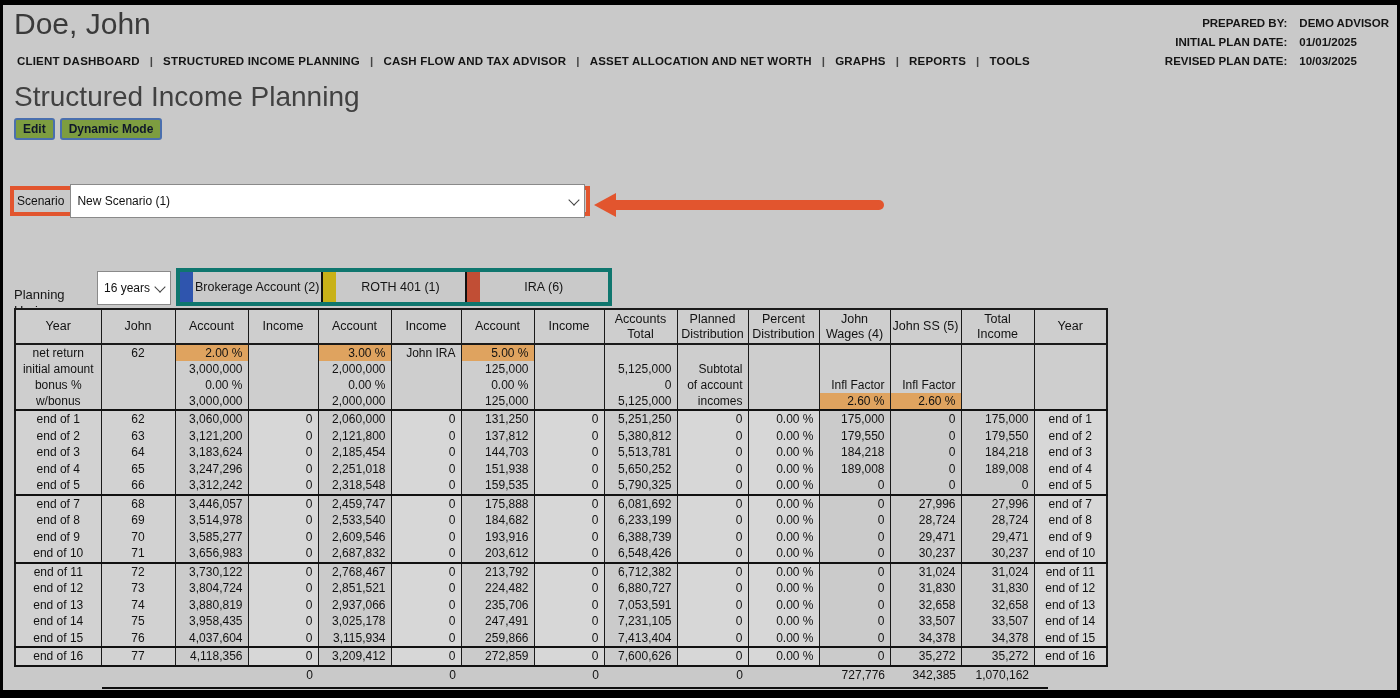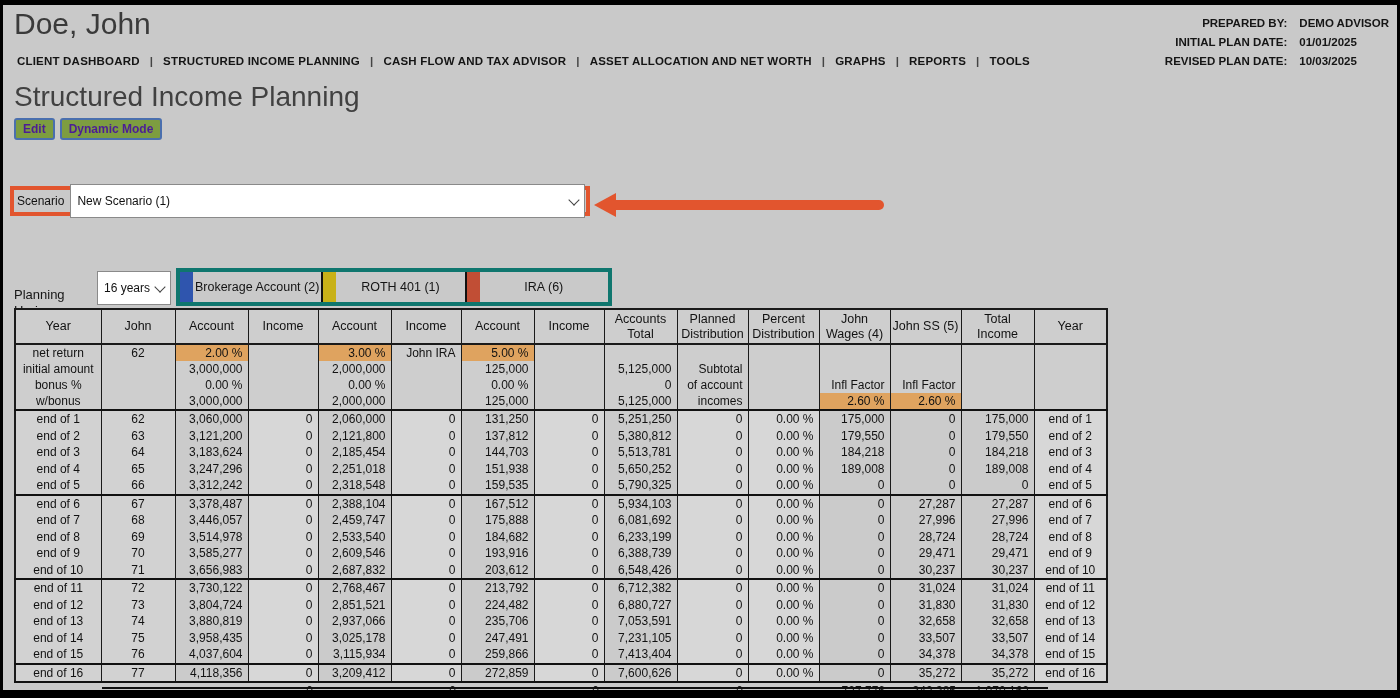--- a/index.html
+++ b/index.html
@@ -13,21 +13,21 @@
   .client-name{position:absolute;left:11px;top:2px;font-size:30px;color:#3a3a3a;}
   .meta{position:absolute;right:8px;top:12px;display:grid;grid-template-columns:auto auto;column-gap:12px;row-gap:7px;font-size:11.5px;font-weight:bold;}
   .meta .lbl{text-align:right;color:#151515;}
   .meta .val{text-align:left;color:#151515;min-width:78px;}
   .nav{position:absolute;left:14px;top:50px;font-size:11.5px;font-weight:bold;color:#141414;letter-spacing:.2px;}
   .nav-item{margin:0 10px;cursor:pointer;}
   .nav-item:first-child{margin-left:0;}
   .nav-sep{color:#444;font-weight:bold;}
   .page-title{position:absolute;left:11px;top:76px;font-size:28px;color:#414141;}
   .btn-row{position:absolute;left:11px;top:113px;display:flex;gap:5px;}
-  .btn{background:#7d9d40;border:2px solid #4a6fae;border-radius:3px;color:#4c1d95;font-size:12px;font-weight:bold;padding:2px 7px;height:22px;box-sizing:border-box;line-height:15px;cursor:pointer;}
+  .btn{background:#7d9d40;border:2px solid #4a6fae;border-radius:3px;color:#0f172a;font-size:12px;font-weight:bold;padding:2px 7px;height:22px;box-sizing:border-box;line-height:15px;cursor:pointer;}
   .scenario-wrap{position:absolute;left:7px;top:181px;border:4px solid #e2552e;display:flex;align-items:center;width:580px;height:30px;box-sizing:border-box;justify-content:center;}
   .scenario-label{font-size:12px;padding:0 6px 0 3px;white-space:nowrap;}
   .select{background:#fff;border:1px solid #8a8a8a;display:flex;align-items:center;justify-content:space-between;font-size:12px;padding:16px 6px;box-sizing:border-box;cursor:pointer;}
   .scenario-select{flex:1;height:22px;margin-right:1px;}
   .chev{width:7px;height:7px;border-right:1.5px solid #444;border-bottom:1.5px solid #444;transform:rotate(45deg);margin-top:-3px;flex:0 0 auto;}
   .arrow{position:absolute;left:591px;top:188px;display:flex;align-items:center;}
   .arrow-head{width:0;height:0;border-top:12px solid transparent;border-bottom:12px solid transparent;border-right:22px solid #e2552e;}
   .arrow-shaft{width:268px;height:10px;background:#e2552e;border-radius:0 5px 5px 0;}
   .ph-label{position:absolute;left:11px;top:258px;font-size:13px;line-height:16px;color:#161616;margin-top:24px;}
   .ph-select{position:absolute;left:94px;top:266px;width:74px;height:22px;}
@@ -303,37 +303,20 @@
           <td class="al-r sh-b">0</td>
           <td class="al-r sh-b">0.00 %</td>
           <td class="al-r sh-a">0</td>
           <td class="al-r sh-a">0</td>
           <td class="al-r sh-a">0</td>
           <td class="al-c col-last sh-b">end of 5</td>
         </tr>
       </tbody>
       <tbody class="block data">
         <tr>
-          <td class="al-c col-first sh-y">end of 6</td>
-          <td class="al-c sh-y">67</td>
-          <td class="al-r sh-a">3,378,487</td>
-          <td class="al-r sh-b">0</td>
-          <td class="al-r sh-a">2,388,104</td>
-          <td class="al-r sh-b">0</td>
-          <td class="al-r sh-a">167,512</td>
-          <td class="al-r sh-b">0</td>
-          <td class="al-r sh-a">5,934,103</td>
-          <td class="al-r sh-b">0</td>
-          <td class="al-r sh-b">0.00 %</td>
-          <td class="al-r sh-a">0</td>
-          <td class="al-r sh-a">27,287</td>
-          <td class="al-r sh-a">27,287</td>
-          <td class="al-c col-last sh-b">end of 6</td>
-        </tr>
-        <tr>
           <td class="al-c col-first sh-y">end of 7</td>
           <td class="al-c sh-y">68</td>
           <td class="al-r sh-a">3,446,057</td>
           <td class="al-r sh-b">0</td>
           <td class="al-r sh-a">2,459,747</td>
           <td class="al-r sh-b">0</td>
           <td class="al-r sh-a">175,888</td>
           <td class="al-r sh-b">0</td>
           <td class="al-r sh-a">6,081,692</td>
           <td class="al-r sh-b">0</td>

